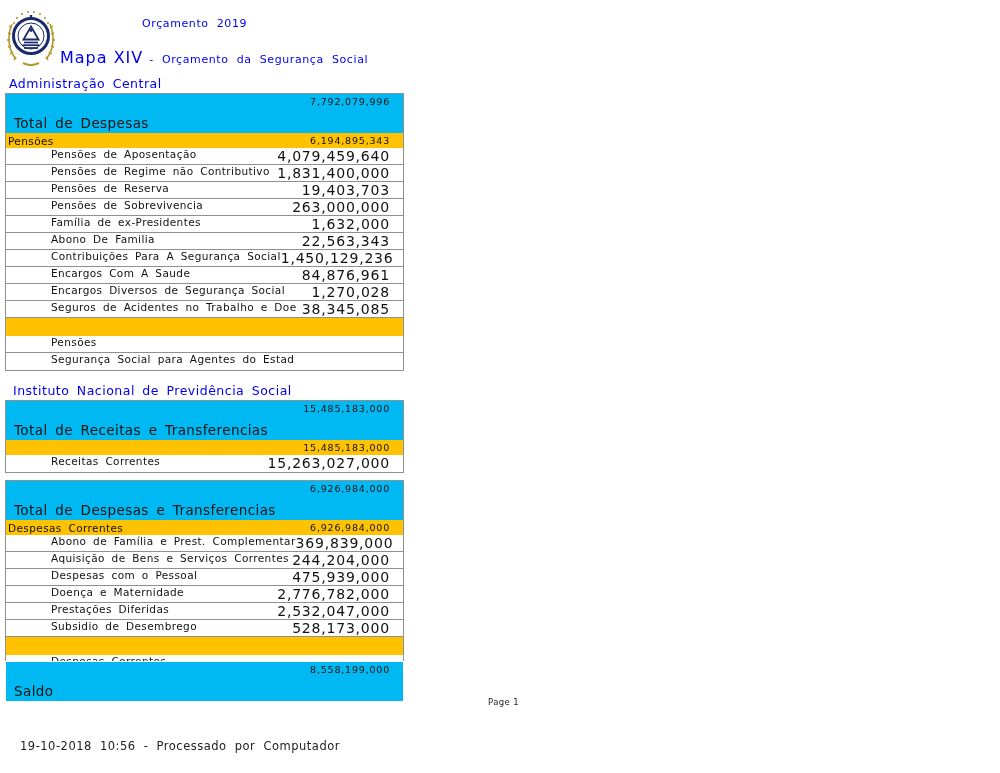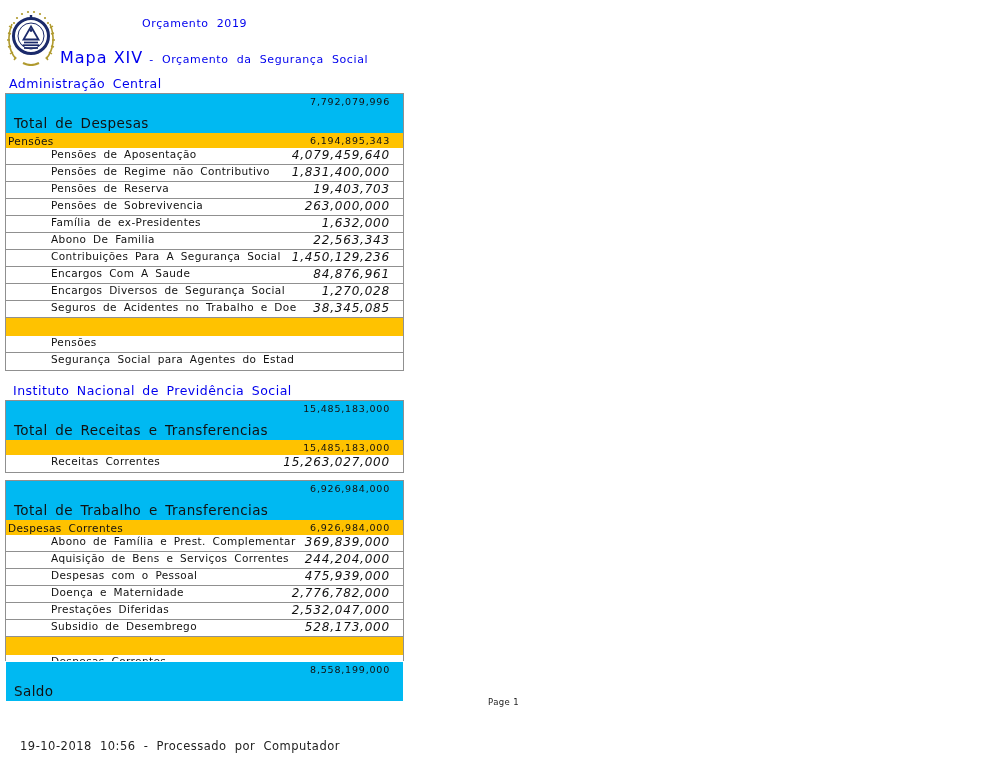--- a/index.html
+++ b/index.html
@@ -37,21 +37,21 @@
     letter-spacing:.4px;word-spacing:3px;}
   .row:last-child{border-bottom:none;}
   .row-header{background:var(--header-row);height:39px;border-bottom:none;}
   .row-header .lab{align-self:flex-end;font-size:13.5px;padding:0 0 2px 8px;white-space:nowrap;}
   .row-header .val{align-self:flex-start;font-size:9.5px;padding:2px 13px 0 0;letter-spacing:.8px;}
   .row-group{background:var(--group-row);height:15px;align-items:center;border-bottom:none;}
   .row-group .lab{font-size:10.5px;padding-left:2px;white-space:nowrap;}
   .row-group .val{font-size:9.5px;padding-right:13px;letter-spacing:.8px;}
   .row-item{background:#fff;height:17px;}
   .row-item .lab{font-size:10.5px;padding-left:45px;white-space:nowrap;}
-  .row-item .val{font-size:12px;padding-right:13px;letter-spacing:.8px;font-style:italic;}
+  .row-item .val{font-size:14px;padding-right:13px;letter-spacing:.8px;}
   .row-spacer{background:var(--group-row);height:18px;border-bottom:none;}
 
   
   #page-label{left:488px;top:697px;font-size:8.5px;color:#222;letter-spacing:.4px;}
   #processed-note{left:20px;top:739px;font-size:11.5px;color:#222;letter-spacing:.5px;word-spacing:4px;}
 </style>
 </head>
 <body>
 
 <div class="abs" id="logo">
@@ -170,21 +170,21 @@
       <span class="lab"></span>
       <span class="val">15,485,183,000</span>
     </div>
     <div class="row row-item">
       <span class="lab">Receitas Correntes</span>
       <span class="val">15,263,027,000</span>
     </div>
   </div>
 <div class="abs budget-table" id="table-2">
     <div class="row row-header">
-      <span class="lab">Total de Trabalho e Transferencias</span>
+      <span class="lab">Total de Despesas e Transferencias</span>
       <span class="val">6,926,984,000</span>
     </div>
     <div class="row row-group">
       <span class="lab">Despesas Correntes</span>
       <span class="val">6,926,984,000</span>
     </div>
     <div class="row row-item">
       <span class="lab">Abono de Família e Prest. Complementar</span>
       <span class="val">369,839,000</span>
     </div>

